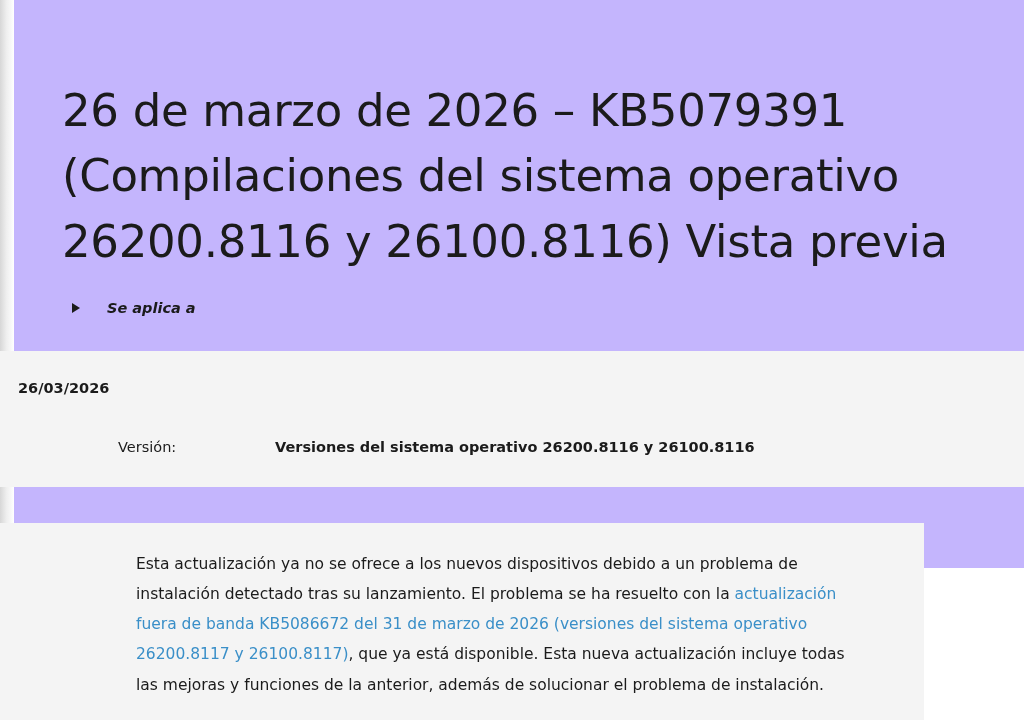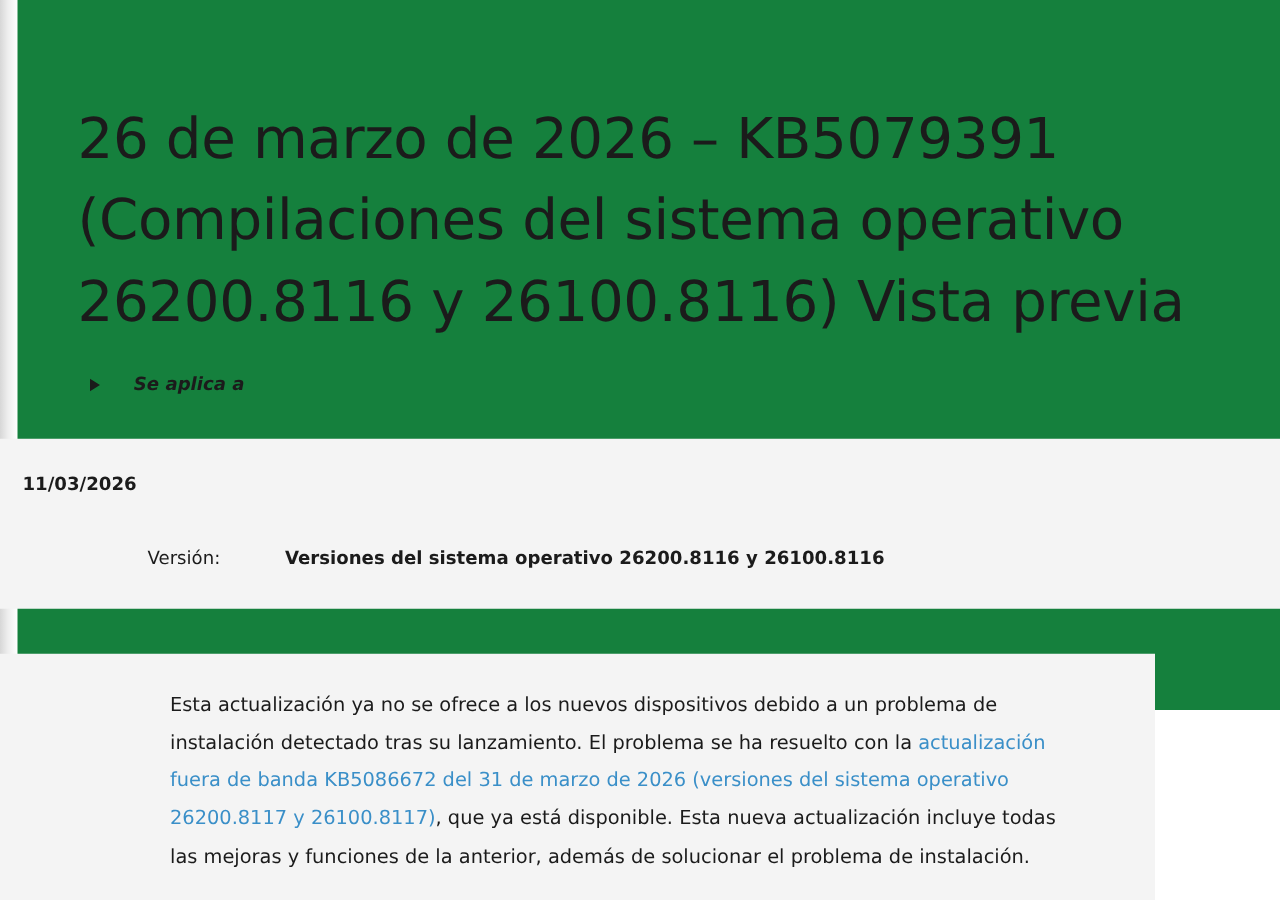--- a/index.html
+++ b/index.html
@@ -13,21 +13,21 @@
     font-family: "DejaVu Sans", "Liberation Sans", sans-serif;
     color: #1b1b1b;
     overflow: hidden;
   }
   .page {
     position: relative;
     width: 1024px;
     height: 568px;
     box-sizing: border-box;
     padding: 0;
-    background: #15803d;
+    background: #c4b5fd;
   }
   .edge-shadow {
     position: absolute;
     left: 0;
     top: 0;
     width: 14px;
     height: 720px;
     background: linear-gradient(to right, #d7d7d7 0%, #eeeeee 45%, #ffffff 100%);
     pointer-events: none;
   }
@@ -75,20 +75,21 @@
     width: 1024px;
     box-sizing: border-box;
   }
   .meta-row {
     display: flex;
     align-items: flex-start;
     padding: 7px 0 7px 0;
   }
   .meta-row + .meta-row {
     margin-top: 24px;
+    gap: 47px;
   }
   .meta-label {
     width: 210px;
     padding-left: 118px;
     box-sizing: border-box;
     font-size: 14.5px;
     line-height: 1.45;
     color: #1b1b1b;
     font-weight: 400;
   }
@@ -127,21 +128,21 @@
 
     <h1 class="doc-title">26 de marzo de 2026 – KB5079391 (Compilaciones del sistema operativo 26200.8116 y 26100.8116) Vista previa</h1>
 
     <div class="applies-to">
       <span class="tri"></span>
       <span>Se aplica a</span>
     </div>
 
     <div class="meta-table">
       <div class="meta-row">
-        <div class="meta-value">11/03/2026</div>
+        <div class="meta-value">26/03/2026</div>
       </div>
       <div class="meta-row">
         <div class="meta-label">Versión:</div>
         <div class="meta-value">Versiones del sistema operativo 26200.8116 y 26100.8116</div>
       </div>
     </div>
 
     <div class="notice">
       <p><span>Esta actualización ya no se ofrece a los nuevos dispositivos debido a un problema de instalación detectado tras su lanzamiento. El problema se ha resuelto con la </span><a href="#">actualización fuera de banda KB5086672 del 31 de marzo de 2026 (versiones del sistema operativo 26200.8117 y 26100.8117)</a><span>, que ya está disponible. Esta nueva actualización incluye todas las mejoras y funciones de la anterior, además de solucionar el problema de instalación.</span></p>
     </div>

